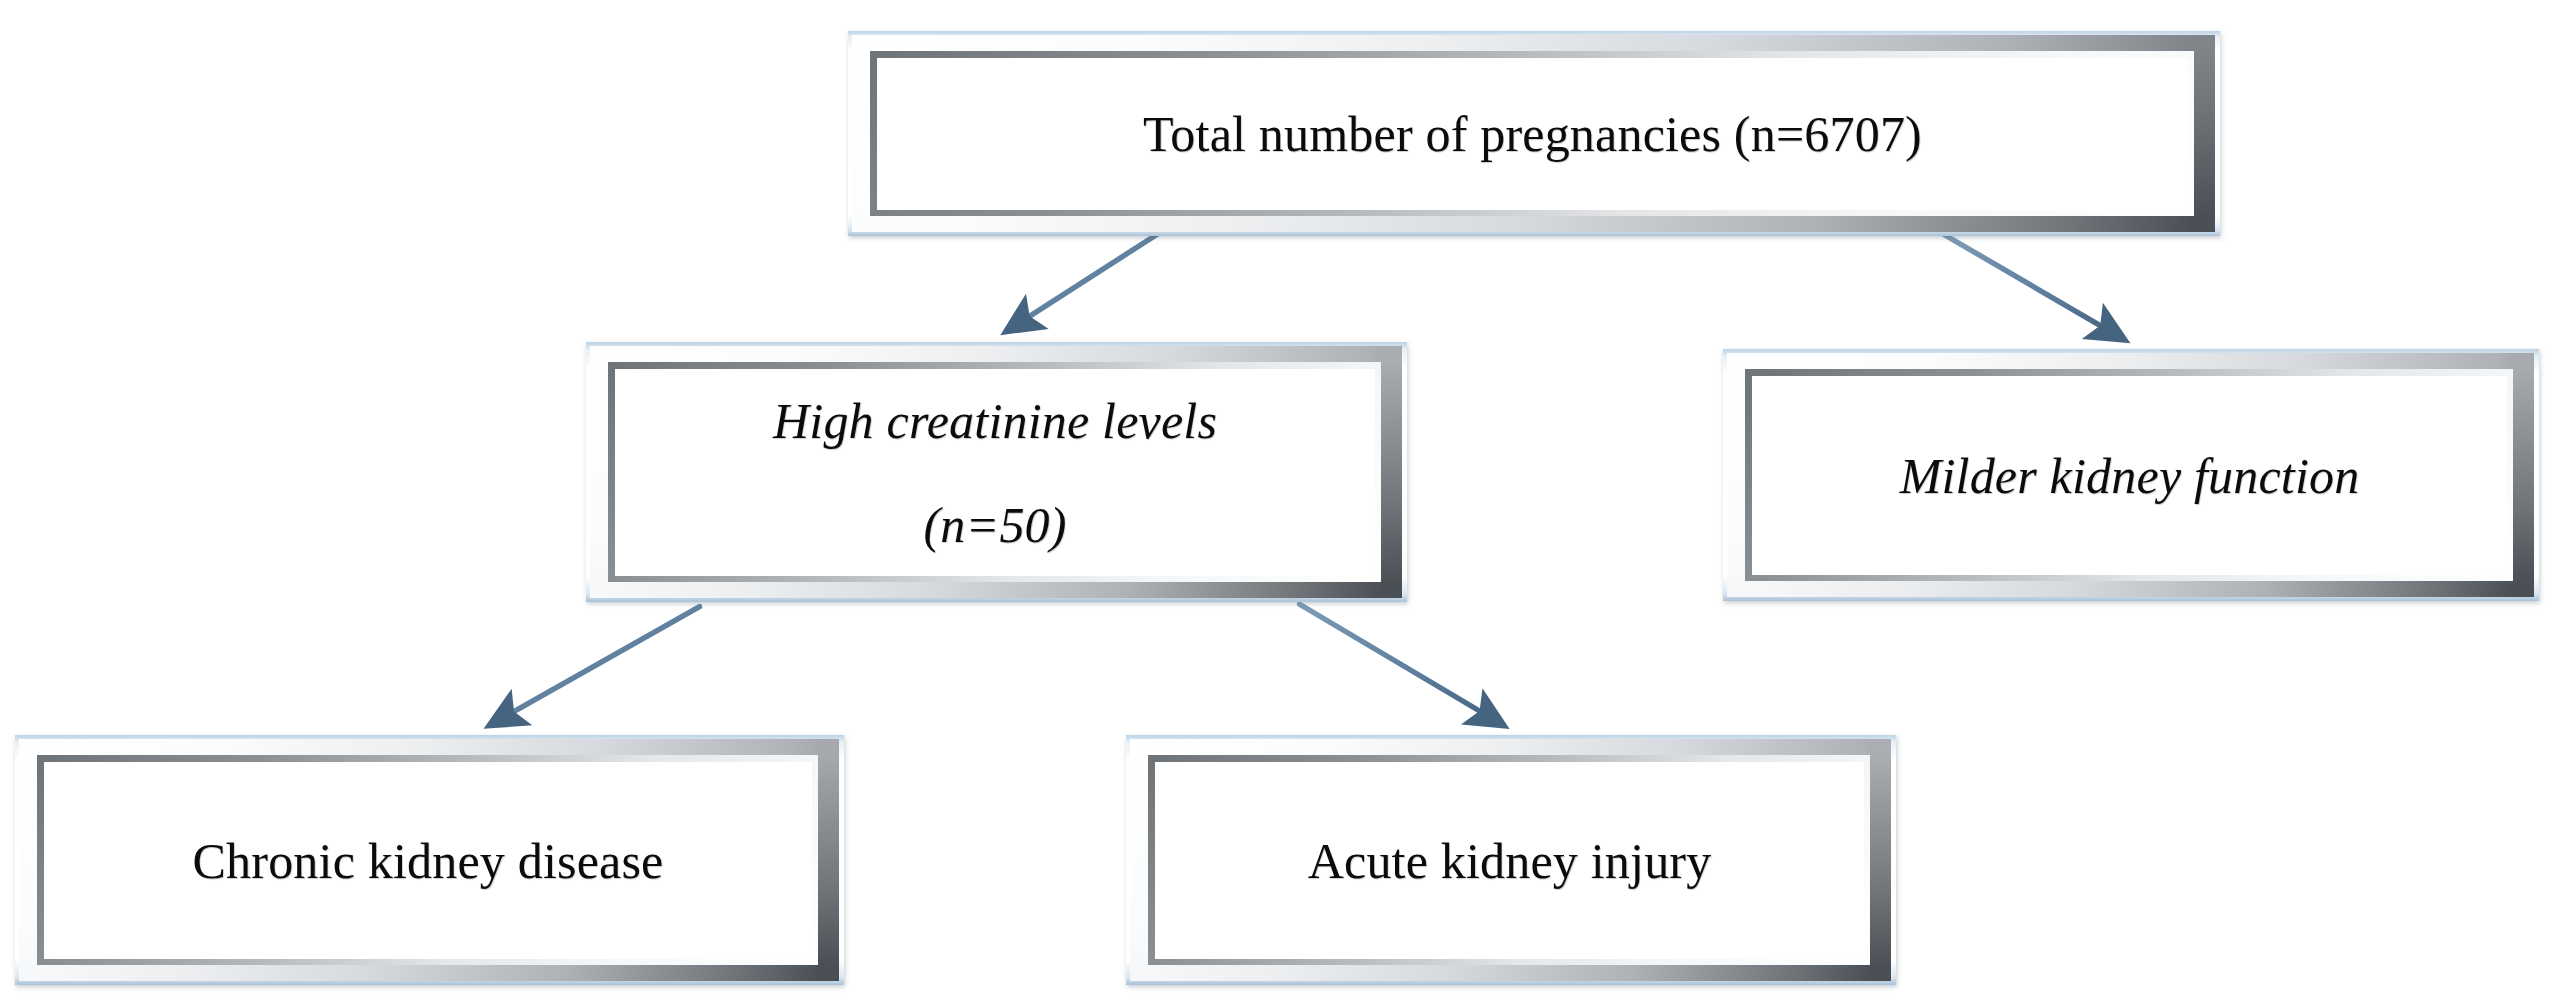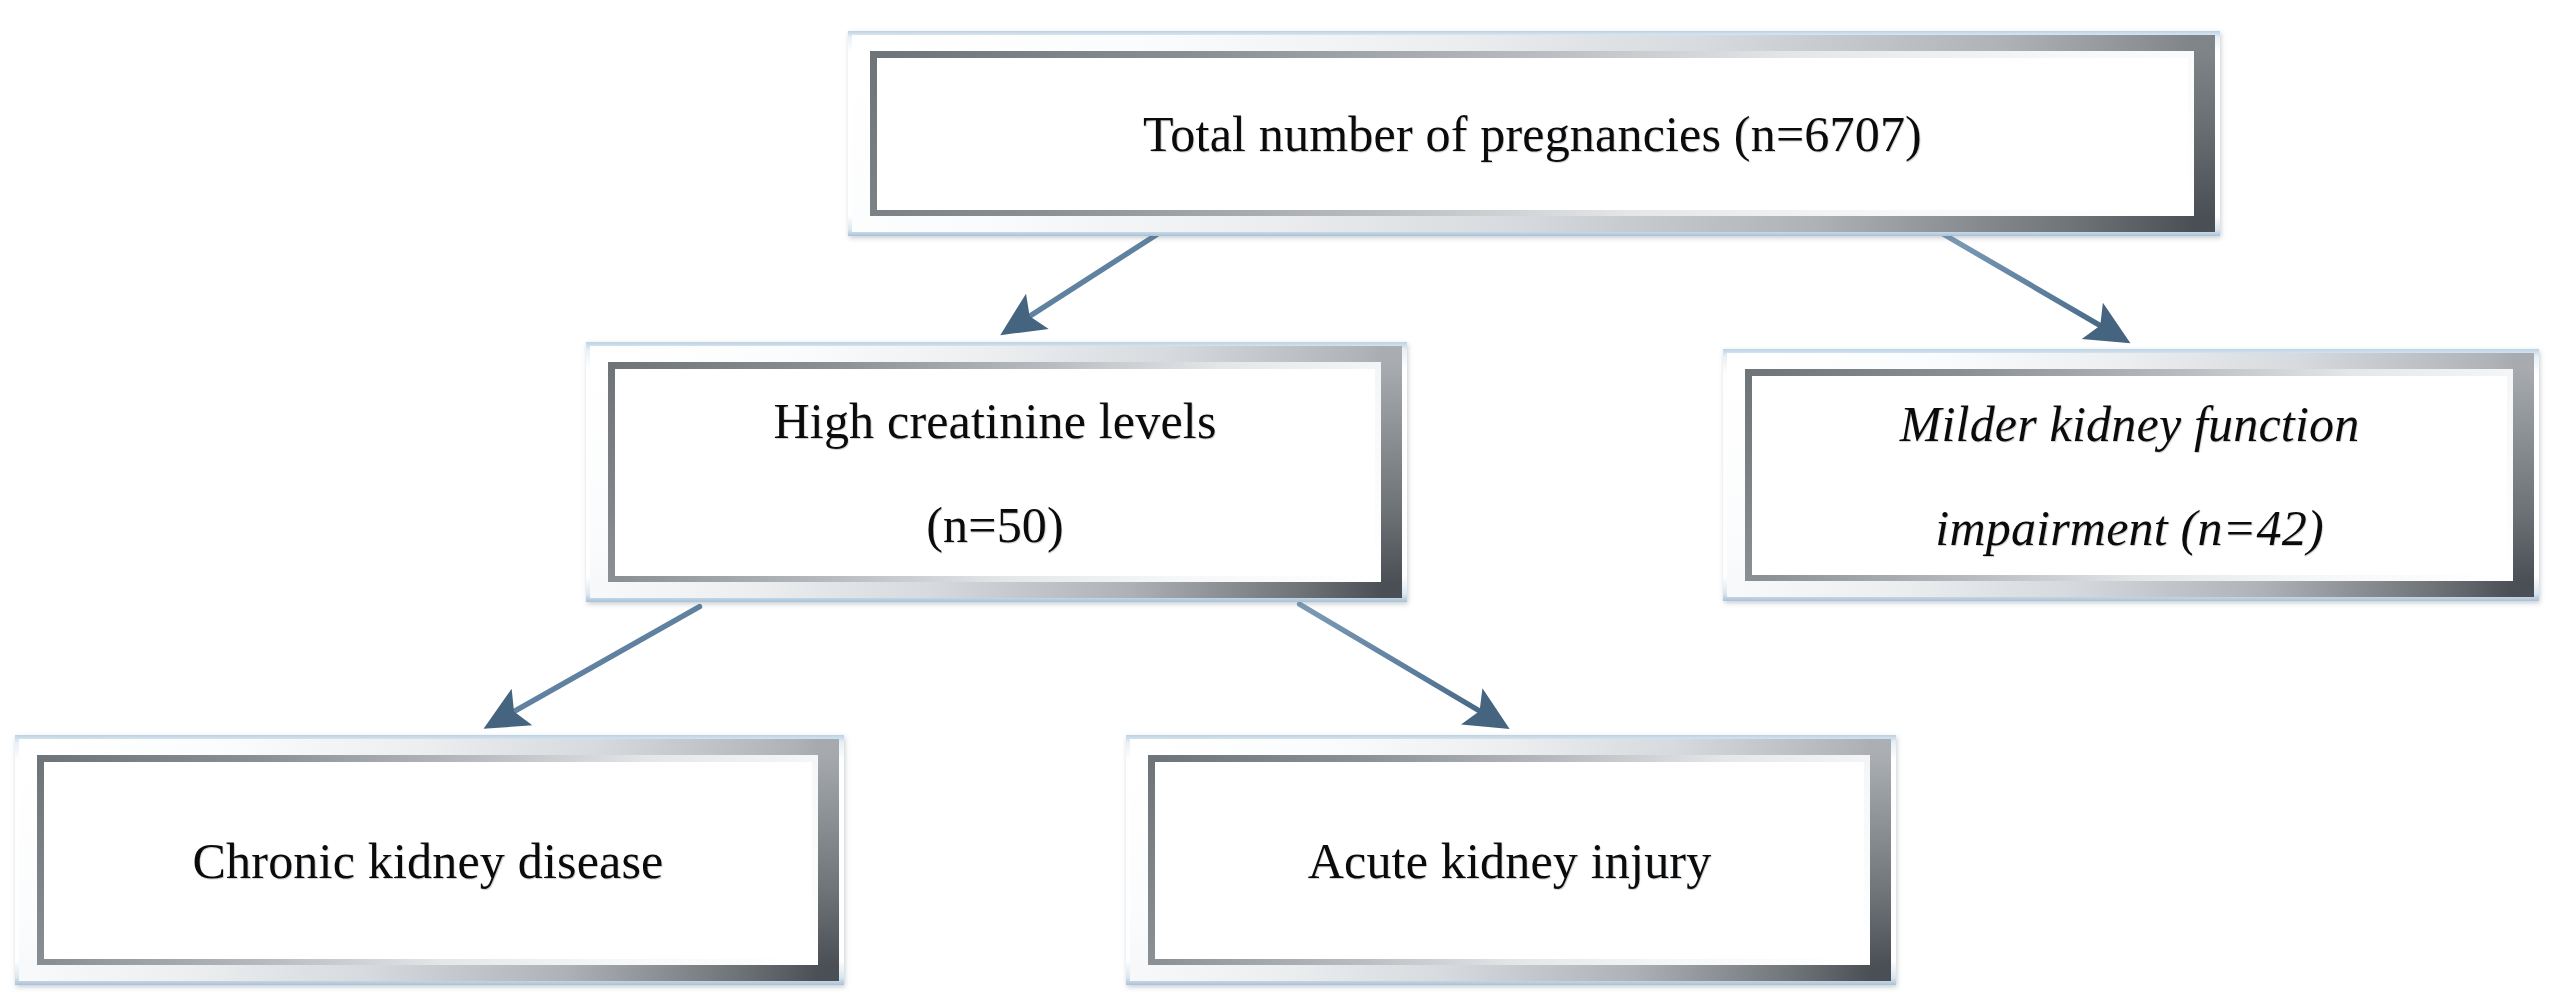--- a/index.html
+++ b/index.html
@@ -99,21 +99,21 @@
     letter-spacing: 0.2px;
     white-space: nowrap;
     text-shadow: 0.8px 0.8px 0.8px rgba(120,130,140,0.40);
   }
   .node-text + .node-text {
     margin-top: 54px;
   }
 
   
   #node-total        { left: 848px; top:   31px; width: 1372px; height: 205px; }
-  #node-high-creat   { left:  586px; top:  342px; width:  821px; height: 260px; }
+  #node-high-creat   { left:  586px; top:  342px; width:  821px; height: 260px; font-style: italic; }
   #node-milder       { left: 1723px; top:  349px; width:  816px; height: 252px; font-style: italic; }
   #node-ckd          { left:   15px; top:  735px; width: 829px; height: 250px; }
   #node-aki          { left: 1126px; top:  735px; width:  770px; height: 250px; }
 
   
   #node-ckd { border-left: 0; text-decoration: underline; }
 </style>
 </head>
 <body>
 
@@ -154,21 +154,20 @@
         <span class="node-text">High creatinine levels</span>
         <span class="node-text">(n=50)</span>
       </div>
     </div>
   </div>
 
   <div class="node" id="node-milder">
     <div class="node-bevel">
       <div class="node-inner">
         <span class="node-text">Milder kidney function</span>
-        <span class="node-text">impairment (n=42)</span>
       </div>
     </div>
   </div>
 
   <div class="node" id="node-ckd">
     <div class="node-bevel">
       <div class="node-inner">
         <span class="node-text">Chronic kidney disease</span>
       </div>
     </div>

